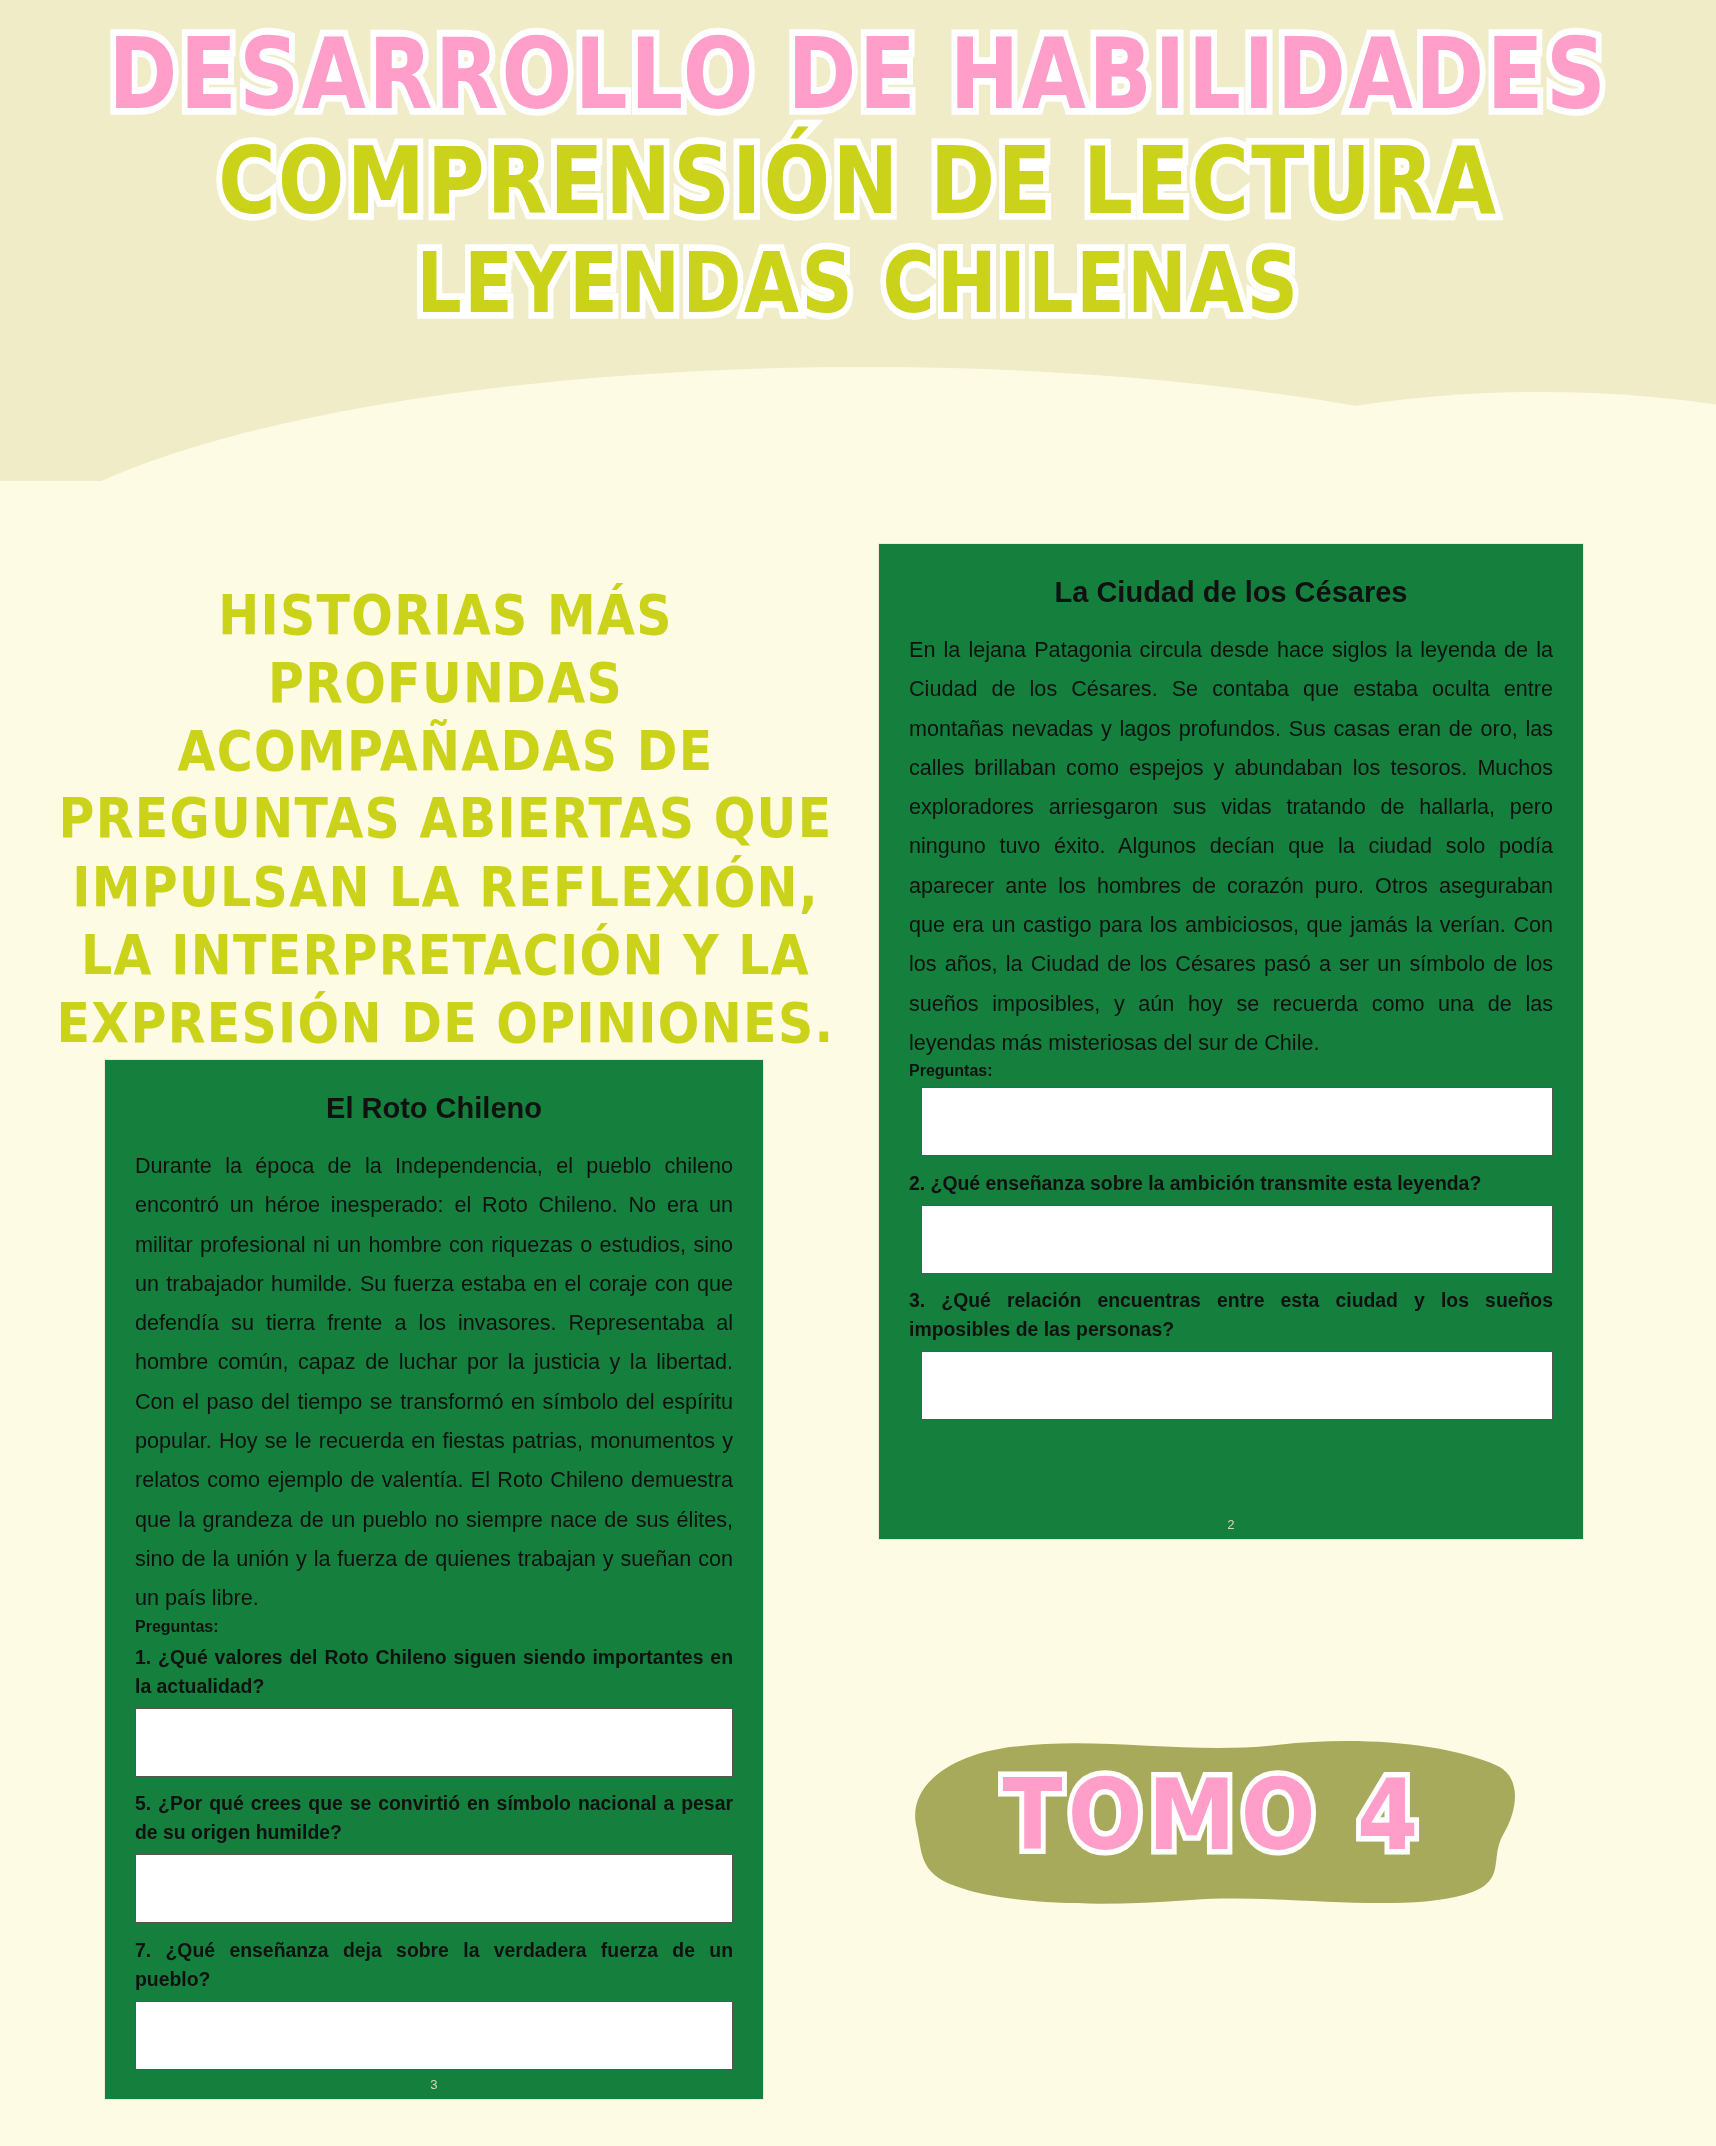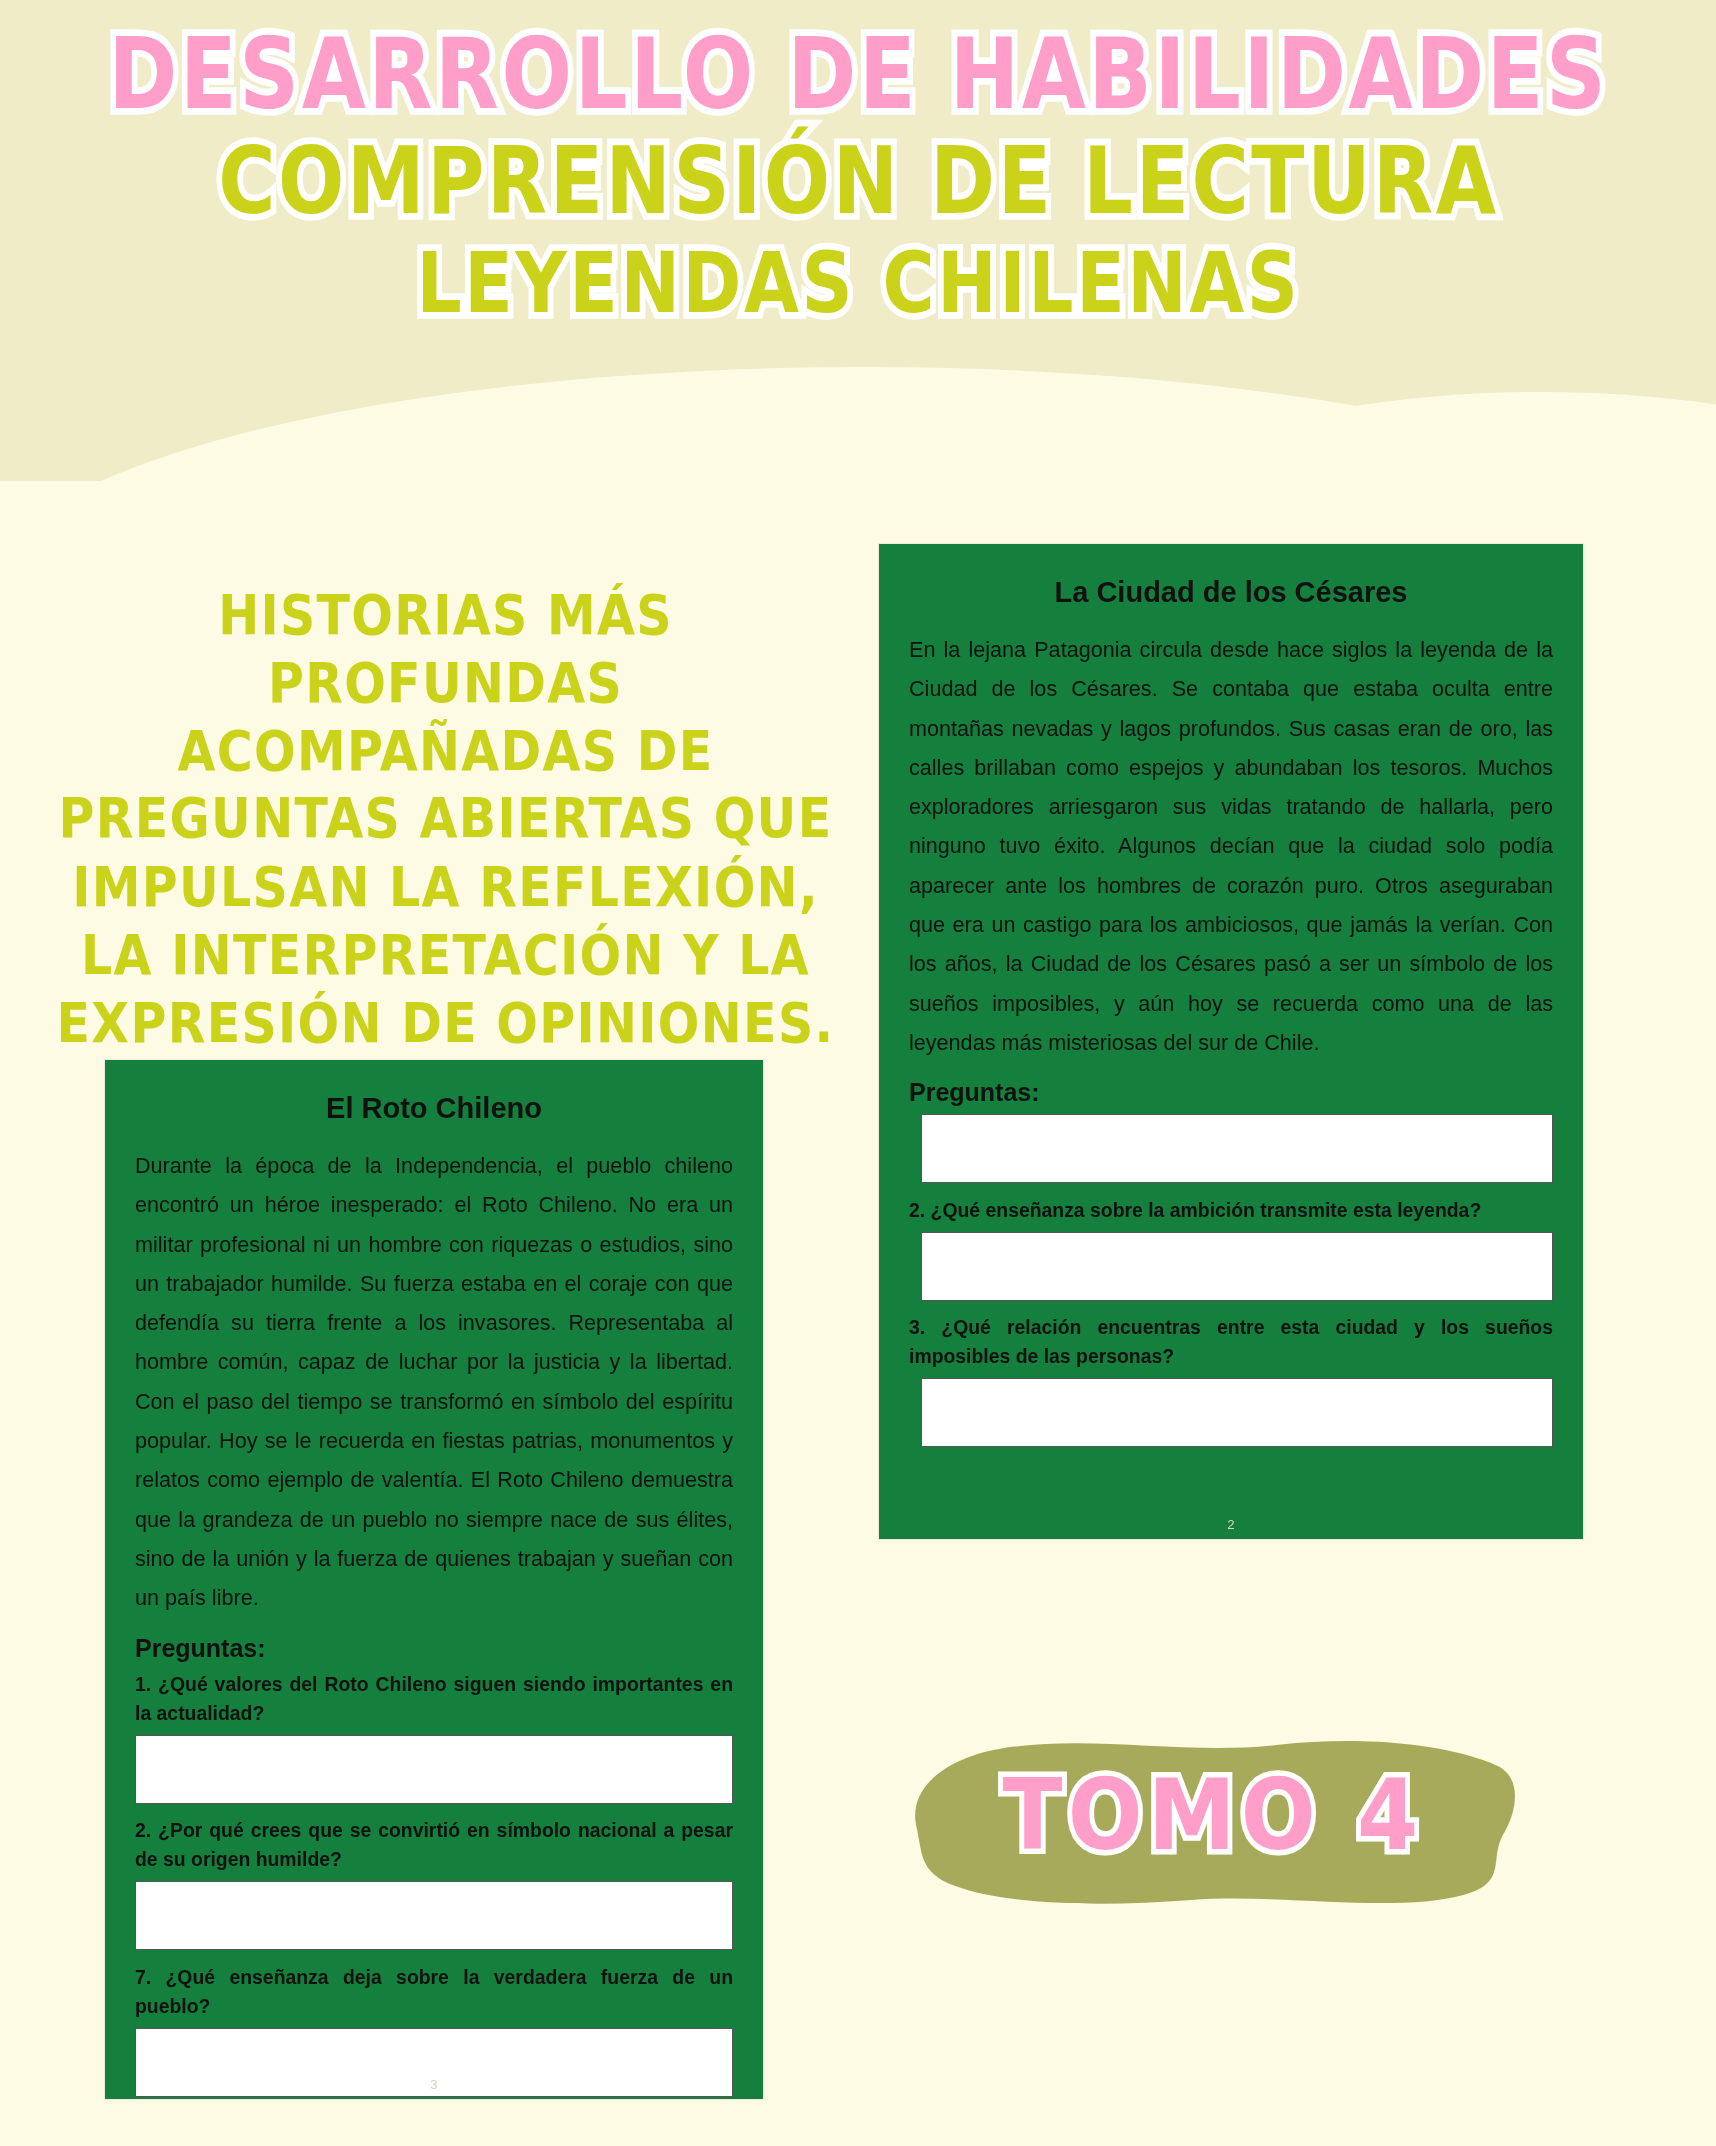--- a/index.html
+++ b/index.html
@@ -124,23 +124,22 @@
     margin: 7px 0 21px 0;
     font-family: "Liberation Sans", sans-serif;
   }
   .card-body {
     font-size: 21.6px;
     line-height: 1.82;
     text-align: justify;
     color: #111;
   }
   .questions-label {
-    font-size: 25px;
-    font-weight: bold;
-    margin-top: 16px;
+    font-size: 16px;
+    font-weight: bold;
     margin-bottom: 7px;
     color: #111;
   }
   .question {
     font-size: 19.4px;
     font-weight: bold;
     line-height: 1.5;
     text-align: justify;
     color: #111;
     margin-bottom: 7px;
@@ -210,21 +209,21 @@
 <div class="blurb">HISTORIAS MÁS PROFUNDAS ACOMPAÑADAS DE PREGUNTAS ABIERTAS QUE IMPULSAN LA REFLEXIÓN, LA INTERPRETACIÓN Y LA EXPRESIÓN DE OPINIONES.</div>
 
 <div class="card card-left">
   <div class="card-title">El Roto Chileno</div>
   <div class="card-body">Durante la época de la Independencia, el pueblo chileno encontró un héroe inesperado: el Roto Chileno. No era un militar profesional ni un hombre con riquezas o estudios, sino un trabajador humilde. Su fuerza estaba en el coraje con que defendía su tierra frente a los invasores. Representaba al hombre común, capaz de luchar por la justicia y la libertad. Con el paso del tiempo se transformó en símbolo del espíritu popular. Hoy se le recuerda en fiestas patrias, monumentos y relatos como ejemplo de valentía. El Roto Chileno demuestra que la grandeza de un pueblo no siempre nace de sus élites, sino de la unión y la fuerza de quienes trabajan y sueñan con un país libre.</div>
   <div class="questions-label">Preguntas:</div>
 
   <div class="question">1. ¿Qué valores del Roto Chileno siguen siendo importantes en la actualidad?</div>
   <div class="answer-box"></div>
 
-  <div class="question">2. ¿Por qué crees que se convirtió en símbolo nacional a pesar de su origen humilde?</div>
+  <div class="question">5. ¿Por qué crees que se convirtió en símbolo nacional a pesar de su origen humilde?</div>
   <div class="answer-box"></div>
 
   <div class="question">7. ¿Qué enseñanza deja sobre la verdadera fuerza de un pueblo?</div>
   <div class="answer-box"></div>
 
   <div class="page-num">3</div>
 </div>
 
 <div class="card card-right">
   <div class="card-title">La Ciudad de los Césares</div>

